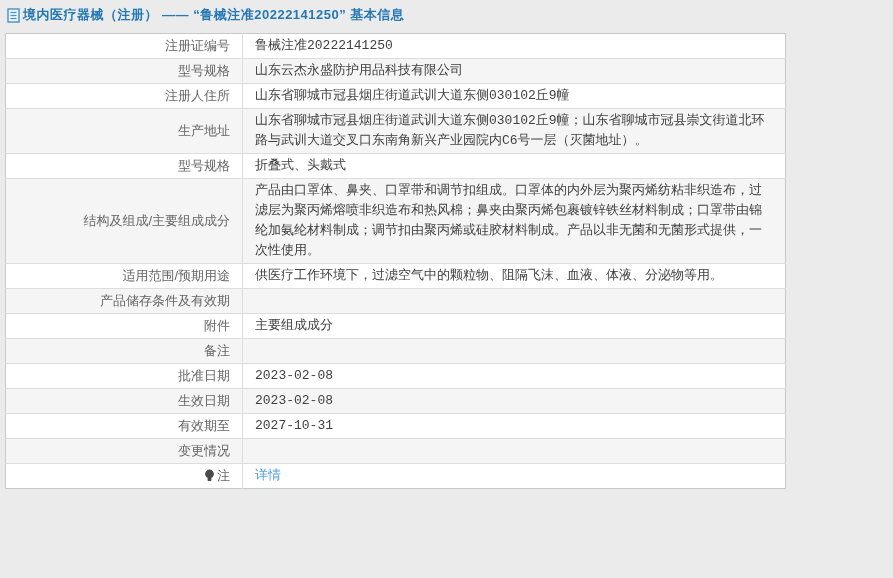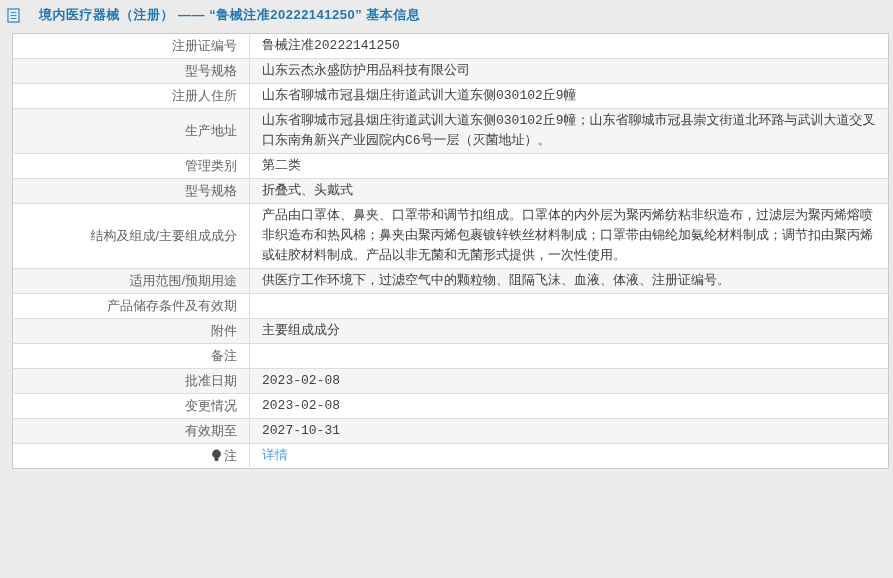--- a/index.html
+++ b/index.html
@@ -6,36 +6,36 @@
   html, body {
     margin: 0; padding: 0;
     width: 893px; height: 578px;
     background: #ebebeb;
     font-family: "Liberation Sans", "DejaVu Sans", sans-serif;
     overflow: hidden;
   }
   .page-header {
     display: flex;
     align-items: center;
-    gap: 19px;
+    gap: 3px;
     padding: 7px 10px 6px 7px;
     height: 29px;
   }
   .doc-icon { display: inline-flex; flex: 0 0 auto; }
   .title-text {
     color: #2478b4;
     font-size: 13px;
     font-weight: bold;
     letter-spacing: 0.5px;
     white-space: nowrap;
   }
   table.info-table {
     border-collapse: collapse;
-    width: 877px;
-    margin: 4px 8px 0 12px;
+    width: 781px;
+    margin: 4px 8px 0 5px;
     background: #ffffff;
     border: 1px solid #c9c9c9;
     table-layout: fixed;
   }
   table.info-table tr:nth-child(even) { background: #f5f5f5; }
   table.info-table tr + tr td { border-top: 1px solid #dddddd; }
   td {
     font-size: 13px;
     vertical-align: middle;
   }
@@ -94,58 +94,58 @@
       </tr>
       <tr>
         <td class="label-cell"><span>注册人住所</span></td>
         <td class="value-cell"><span>山东省聊城市冠县烟庄街道武训大道东侧030102丘9幢</span></td>
       </tr>
       <tr>
         <td class="label-cell"><span>生产地址</span></td>
         <td class="value-cell"><span>山东省聊城市冠县烟庄街道武训大道东侧030102丘9幢；山东省聊城市冠县崇文街道北环路与武训大道交叉口东南角新兴产业园院内C6号一层（灭菌地址）。</span></td>
       </tr>
       <tr>
-        <td class="label-cell"><span>管理类别</span></td>
-        <td class="value-cell"><span>第二类</span></td>
-      </tr>
-      <tr>
         <td class="label-cell"><span>型号规格</span></td>
         <td class="value-cell"><span>折叠式、头戴式</span></td>
       </tr>
       <tr>
         <td class="label-cell"><span>结构及组成/主要组成成分</span></td>
         <td class="value-cell"><span>产品由口罩体、鼻夹、口罩带和调节扣组成。口罩体的内外层为聚丙烯纺粘非织造布，过滤层为聚丙烯熔喷非织造布和热风棉；鼻夹由聚丙烯包裹镀锌铁丝材料制成；口罩带由锦纶加氨纶材料制成；调节扣由聚丙烯或硅胶材料制成。产品以非无菌和无菌形式提供，一次性使用。</span></td>
       </tr>
       <tr>
         <td class="label-cell"><span>适用范围/预期用途</span></td>
-        <td class="value-cell"><span>供医疗工作环境下，过滤空气中的颗粒物、阻隔飞沫、血液、体液、注册证编号。</span></td>
+        <td class="value-cell"><span>供医疗工作环境下，过滤空气中的颗粒物、阻隔飞沫、血液、体液、分泌物等用。</span></td>
       </tr>
       <tr>
         <td class="label-cell"><span>产品储存条件及有效期</span></td>
         <td class="value-cell"></td>
       </tr>
       <tr>
         <td class="label-cell"><span>附件</span></td>
         <td class="value-cell"><span>主要组成成分</span></td>
       </tr>
       <tr>
         <td class="label-cell"><span>备注</span></td>
         <td class="value-cell"></td>
       </tr>
       <tr>
         <td class="label-cell"><span>批准日期</span></td>
         <td class="value-cell"><span>2023-02-08</span></td>
       </tr>
       <tr>
-        <td class="label-cell"><span>变更情况</span></td>
+        <td class="label-cell"><span>生效日期</span></td>
         <td class="value-cell"><span>2023-02-08</span></td>
       </tr>
       <tr>
         <td class="label-cell"><span>有效期至</span></td>
         <td class="value-cell"><span>2027-10-31</span></td>
+      </tr>
+      <tr>
+        <td class="label-cell"><span>变更情况</span></td>
+        <td class="value-cell"></td>
       </tr>
       <tr>
         <td class="label-cell"><span><svg class="bulb-icon" width="11" height="13" viewBox="0 0 11 13">
               <circle cx="5.5" cy="5" r="4.4" fill="#4a4a4a"></circle>
               <rect x="3.6" y="8.6" width="3.8" height="3.4" rx="0.8" fill="#4a4a4a"></rect>
             </svg></span><span>注</span></td>
         <td class="value-cell"><a class="detail-link" href="#">详情</a></td>
       </tr>
     </tbody>
 </table>

